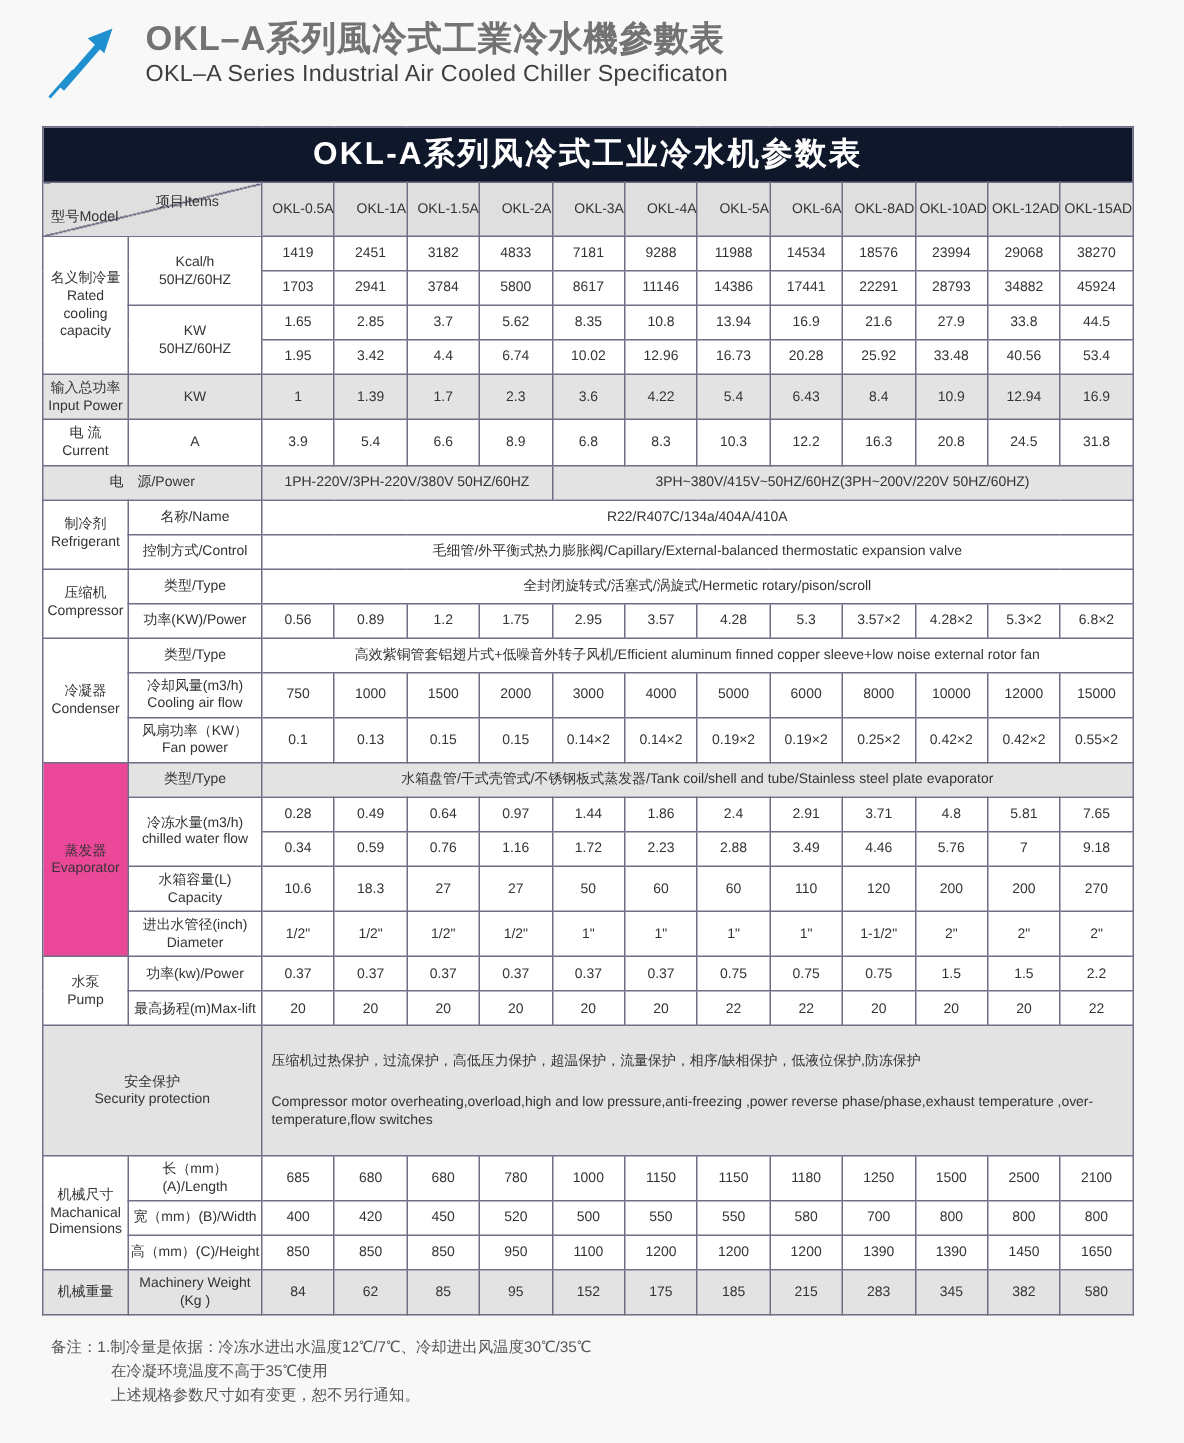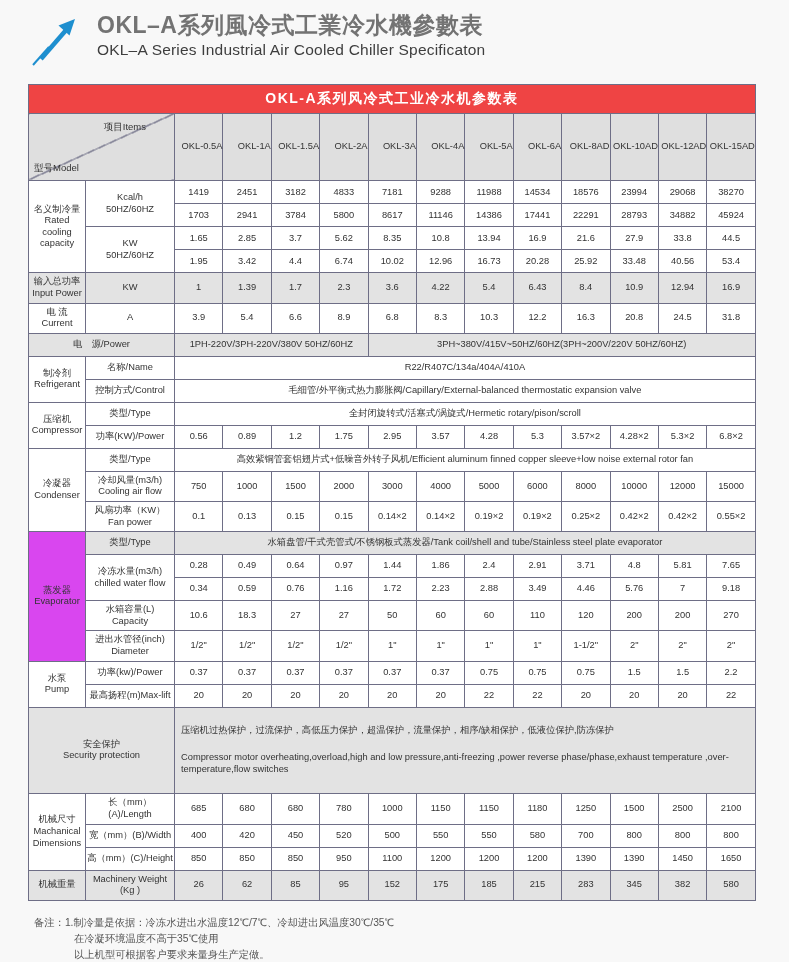--- a/index.html
+++ b/index.html
@@ -13,25 +13,25 @@
   .page{padding:10px 26px 0 28px;}
   
   .hdr{display:flex;align-items:flex-start;gap:13px;margin:2px 0 16px 2px;}
   .logo{width:54px;height:54px;flex:0 0 auto;margin-top:2px;}
   .titles h1{margin:0;font-size:23px;line-height:1.15;color:#737373;font-weight:700;letter-spacing:.5px;}
   .titles h2{margin:3px 0 0;font-size:15.5px;color:#3e3e3e;font-weight:400;letter-spacing:.2px;}
   
   table{border-collapse:collapse;table-layout:fixed;width:727px;background:#fff;}
   td{border:1px solid #6e6e86;font-size:9.3px;text-align:center;vertical-align:middle;
      padding:3px 1px;line-height:1.25;background:#fff;height:16px;white-space:pre-line;word-wrap:break-word;}
-  .tbar{background:#ef4444;color:#fff;font-size:14px;font-weight:700;letter-spacing:1.5px;
+  .tbar{background:#0f172a;color:#fff;font-size:21px;font-weight:700;letter-spacing:1.5px;
         padding:5px 0;height:auto;}
   tr.shade td{background:#e3e3e3;}
   .mh{background:#dfdfdf !important;font-weight:400;padding:9px 0;text-align:right;}
-  .corner{background:#dfdfdf !important;position:relative;padding:16px;
+  .corner{background:#dfdfdf !important;position:relative;padding:0;
     background-image:linear-gradient(to bottom right,
       transparent calc(50% - .6px), #6e6e86 calc(50% - .6px),
       #6e6e86 calc(50% + .6px), transparent calc(50% + .6px)) !important;}
   .corner .c-model{position:absolute;left:5px;bottom:6px;font-size:9.5px;}
   .corner .c-items{position:absolute;right:28px;top:7px;font-size:9.5px;}
   .grp,.item{font-size:9.3px;}
   .long{font-size:9.3px;}
   .sec-cell{text-align:left;padding:4px 6px;}
   .sec-cell div{margin:2px 0;}
   
@@ -263,21 +263,21 @@
           <td class="v">0.14×2</td>
           <td class="v">0.19×2</td>
           <td class="v">0.19×2</td>
           <td class="v">0.25×2</td>
           <td class="v">0.42×2</td>
           <td class="v">0.42×2</td>
           <td class="v">0.55×2</td>
         </tr>
 
     <tr class="shade">
-      <td class="grp" rowspan="5" style="background:#d946ef">蒸发器
+      <td class="grp" rowspan="5" style="background:#ec4899">蒸发器
 Evaporator</td>
       <td class="item">类型/Type</td>
       <td class="long" colspan="12">水箱盘管/干式壳管式/不锈钢板式蒸发器/Tank coil/shell and tube/Stainless steel plate evaporator</td>
     </tr>
     <tr>
       <td class="item" rowspan="2">冷冻水量(m3/h)
 chilled water flow</td>
     <td class="v">0.28</td>
           <td class="v">0.49</td>
           <td class="v">0.64</td>
@@ -426,37 +426,36 @@
           <td class="v">1390</td>
           <td class="v">1390</td>
           <td class="v">1450</td>
           <td class="v">1650</td>
         </tr>
 
     <tr class="shade">
       <td class="grp">机械重量</td>
       <td class="item">Machinery Weight
 (Kg )</td>
-    <td class="v">26</td>
+    <td class="v">84</td>
           <td class="v">62</td>
           <td class="v">85</td>
           <td class="v">95</td>
           <td class="v">152</td>
           <td class="v">175</td>
           <td class="v">185</td>
           <td class="v">215</td>
           <td class="v">283</td>
           <td class="v">345</td>
           <td class="v">382</td>
           <td class="v">580</td>
         </tr>
   </tbody>
     </table>
 
   <div class="notes">
     <div class="nl">备注：1.制冷量是依据：冷冻水进出水温度12℃/7℃、冷却进出风温度30℃/35℃</div>
     <div class="nl ind2">在冷凝环境温度不高于35℃使用</div>
-    <div class="nl ind2">以上机型可根据客户要求来量身生产定做。</div>
     <div class="nl ind2">上述规格参数尺寸如有变更，恕不另行通知。</div>
 
   </div>
 
 </div>
 
 </body></html>

